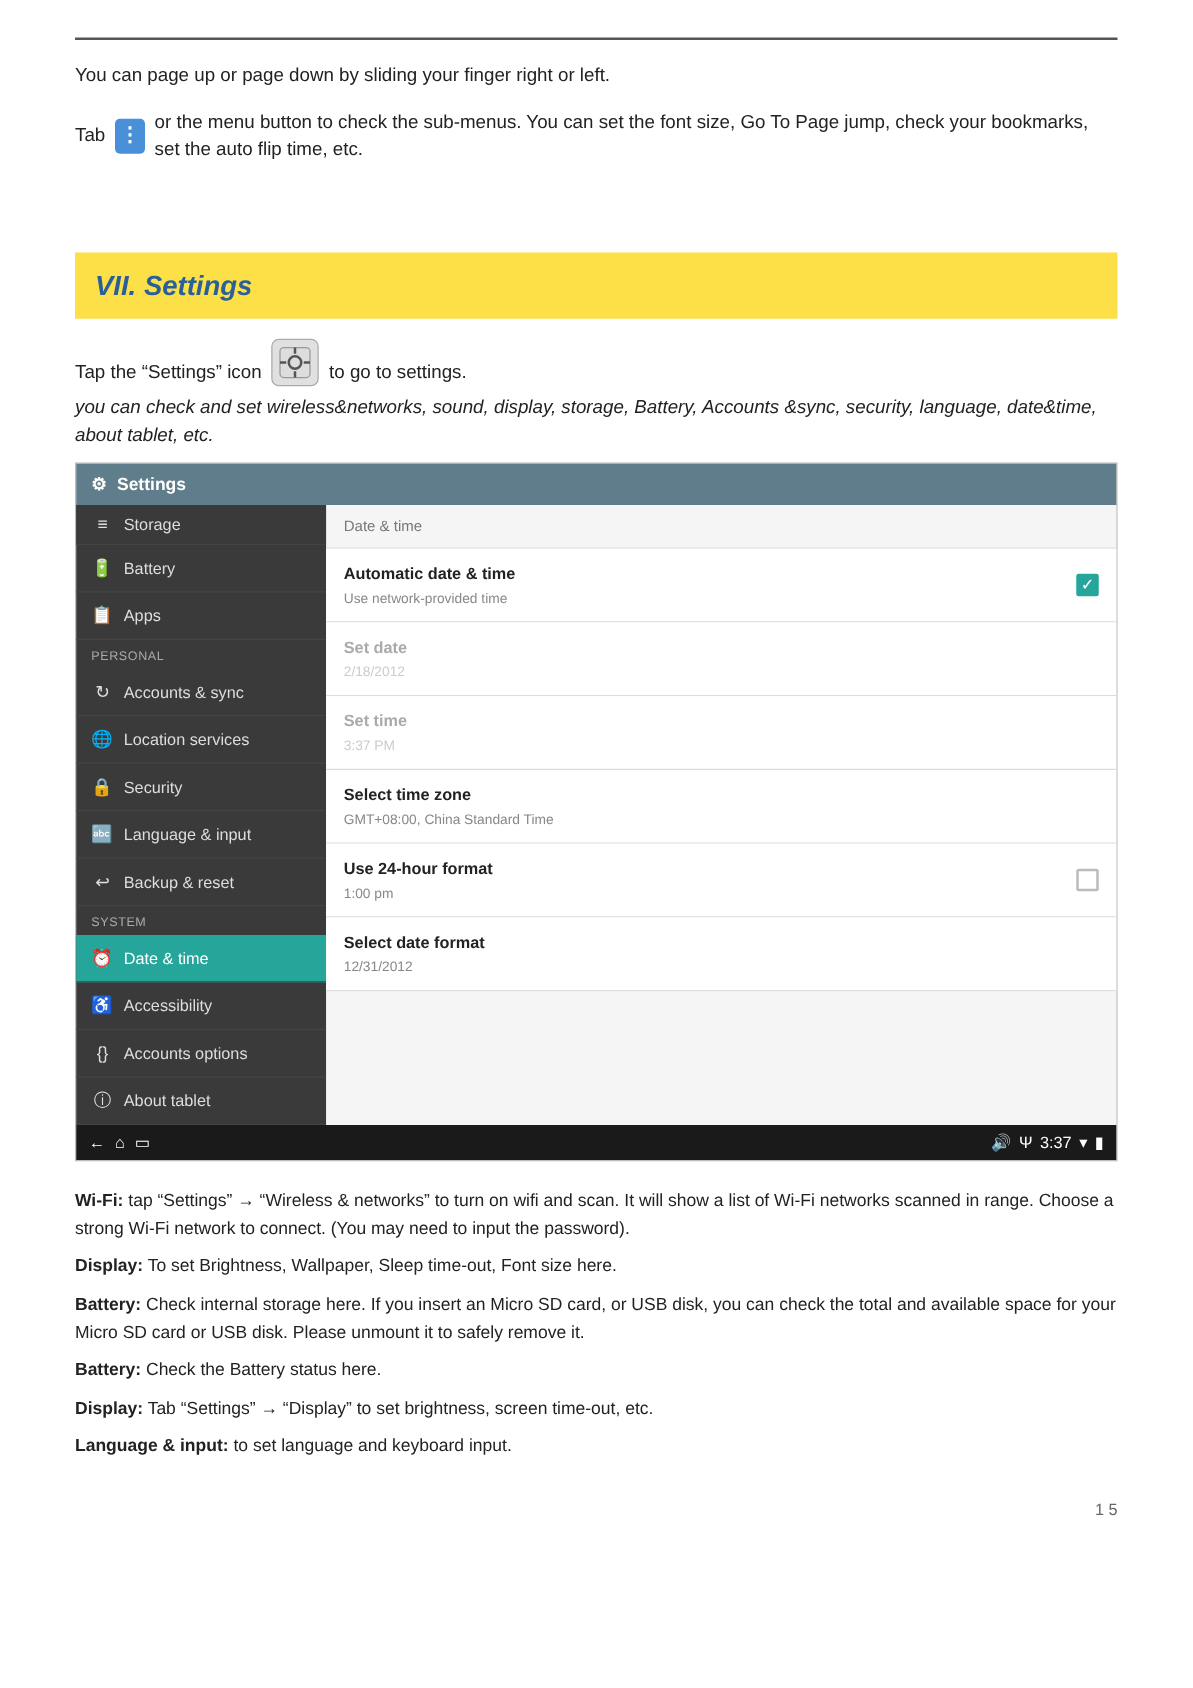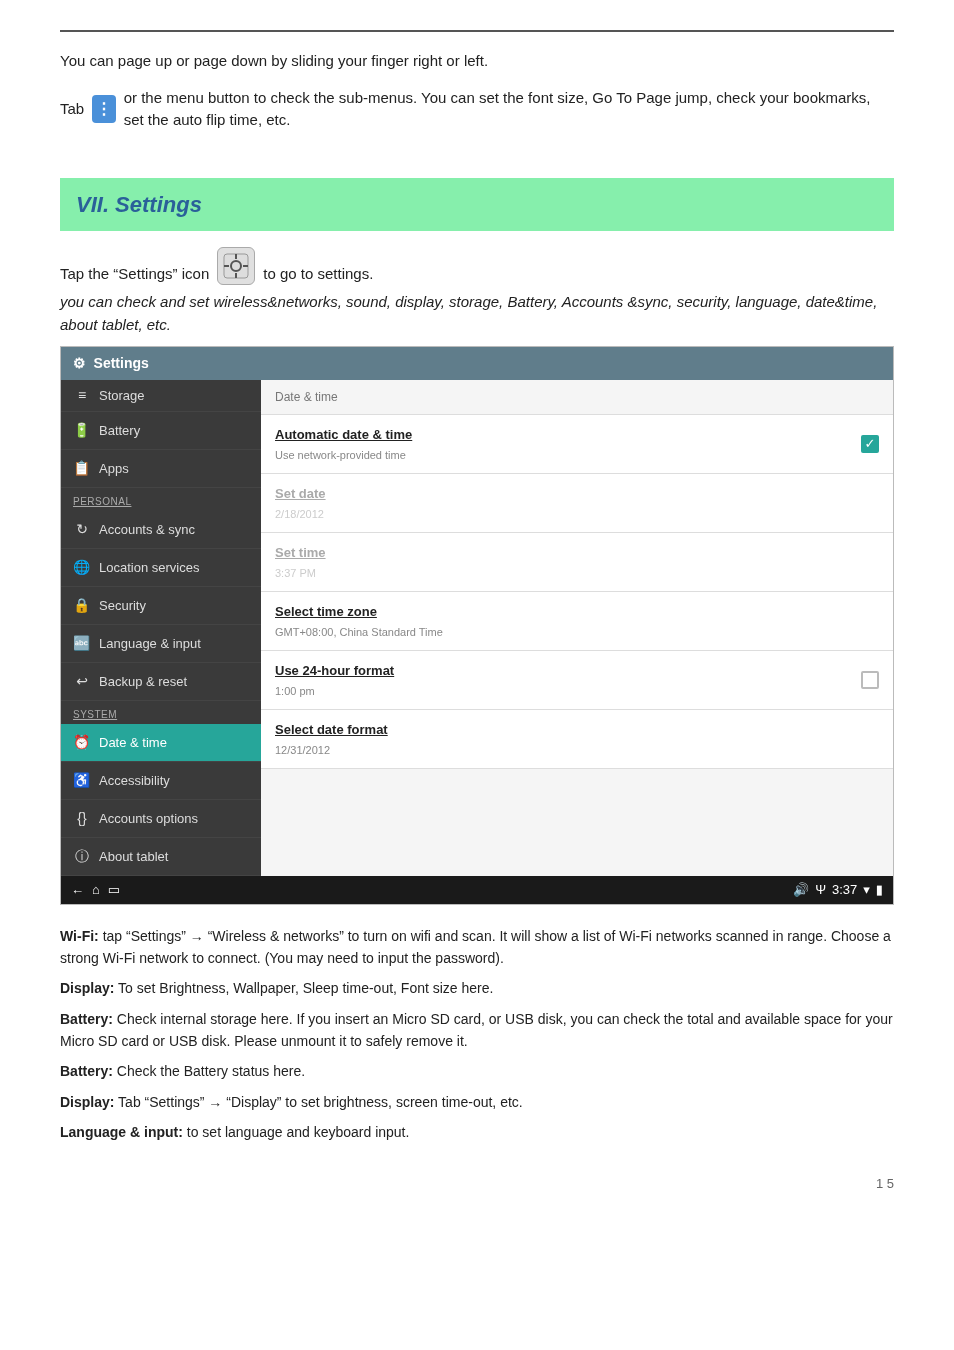--- a/index.html
+++ b/index.html
@@ -17,36 +17,36 @@
       border-top: 2px solid #555;
       margin-bottom: 18px;
     }
     .intro-text {
       margin-bottom: 14px;
     }
     .tab-line {
       display: flex;
       align-items: center;
       gap: 8px;
-      margin-bottom: 0;
+      margin-bottom: 24px;
     }
     .tab-icon {
       display: inline-flex;
       align-items: center;
       justify-content: center;
       width: 28px;
       height: 28px;
       background: #4a90d9;
       border-radius: 4px;
       color: white;
       font-size: 16px;
       font-weight: bold;
     }
     .section-heading {
-      background: #86efac;
+      background: #fde047;
       padding: 10px 16px;
       font-size: 22px;
       font-weight: bold;
       font-style: italic;
       color: #2a6099;
       margin: 24px 0 16px 0;
       font-family: Arial Black, Arial, sans-serif;
     }
     .tap-line {
       display: flex;
@@ -99,21 +99,20 @@
       background: #3a3a3a;
       color: #ddd;
       flex-shrink: 0;
     }
     .sidebar-section-label {
       font-size: 10px;
       color: #aaa;
       padding: 6px 12px 2px 12px;
       text-transform: uppercase;
       letter-spacing: 0.5px;
-      text-decoration: underline;
     }
     .sidebar-item {
       display: flex;
       align-items: center;
       gap: 8px;
       padding: 8px 12px;
       cursor: pointer;
       border-bottom: 1px solid #444;
       color: #ddd;
       font-size: 13px;
@@ -154,21 +153,20 @@
       align-items: center;
       justify-content: space-between;
       padding: 10px 14px;
       border-bottom: 1px solid #ddd;
       background: #fff;
     }
     .main-row-label {
       font-size: 13px;
       font-weight: bold;
       color: #222;
-      text-decoration: underline;
     }
     .main-row-sublabel {
       font-size: 11px;
       color: #888;
       margin-top: 2px;
     }
     .main-row-disabled .main-row-label {
       color: #aaa;
     }
     .main-row-disabled .main-row-sublabel {

